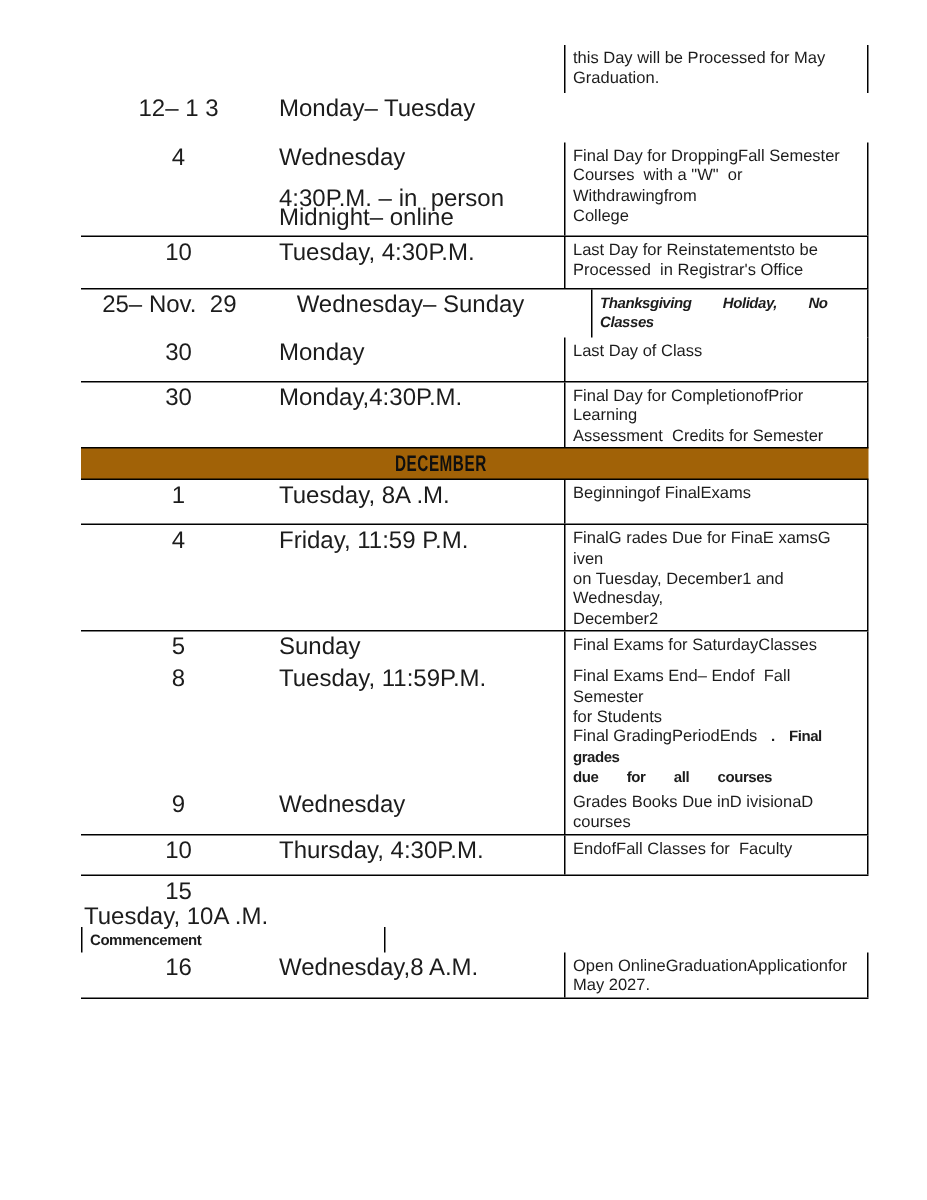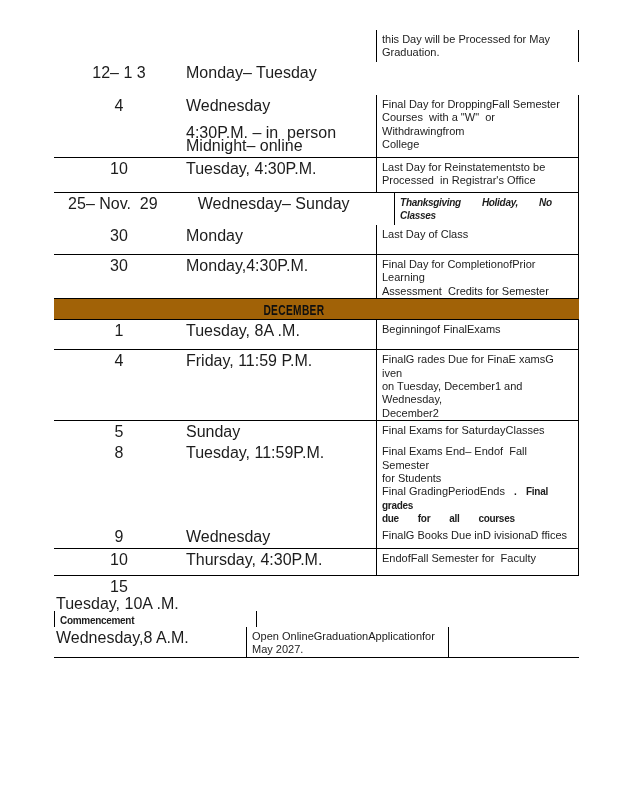--- a/index.html
+++ b/index.html
@@ -108,31 +108,32 @@
         <div class="c1"><span>8</span></div>
         <div class="c2"><span class="t-n">Tuesday, 11:59P.M.</span></div>
         <div class="c3"><span class="t-n">Final Exams End– Endof  Fall Semester
 for Students
 Final GradingPeriodEnds   </span><span class="t-c">. Final  grades
 due  for  all  courses</span></div>
       </div>
       <div class="row" style="min-height: 22px;">
         <div class="c1"><span>9</span></div>
         <div class="c2"><span class="t-n">Wednesday</span></div>
-        <div class="c3"><span class="t-n">FinalG Books Due inD ivisionaD ffices</span></div>
+        <div class="c3"><span class="t-n">Grades Books Due inD ivisionaD courses</span></div>
       </div>
       <div class="row bt" style="min-height: 27px;">
         <div class="c1"><span>10</span></div>
         <div class="c2"><span class="t-n">Thursday, 4:30P.M.</span></div>
-        <div class="c3"><span class="t-n">EndofFall Semester for  Faculty</span></div>
+        <div class="c3"><span class="t-n">EndofFall Classes for  Faculty</span></div>
       </div>
       <div class="row bt" style="min-height: 23px; flex-direction: column;">
         <div class="c1"><span>15</span></div>
         <div class="c2"><span class="t-n">Tuesday, 10A .M.</span></div>
         <div class="c3"><span class="t-c">Commencement</span></div>
       </div>
       <div class="row bb" style="min-height: 26px;">
+        <div class="c1"><span>16</span></div>
         <div class="c2"><span class="t-n">Wednesday,8 A.M.</span></div>
         <div class="c3"><span class="t-n">Open OnlineGraduationApplicationfor
 May 2027.</span></div>
       </div>
     </div>
 </div>
 
 </body></html>

